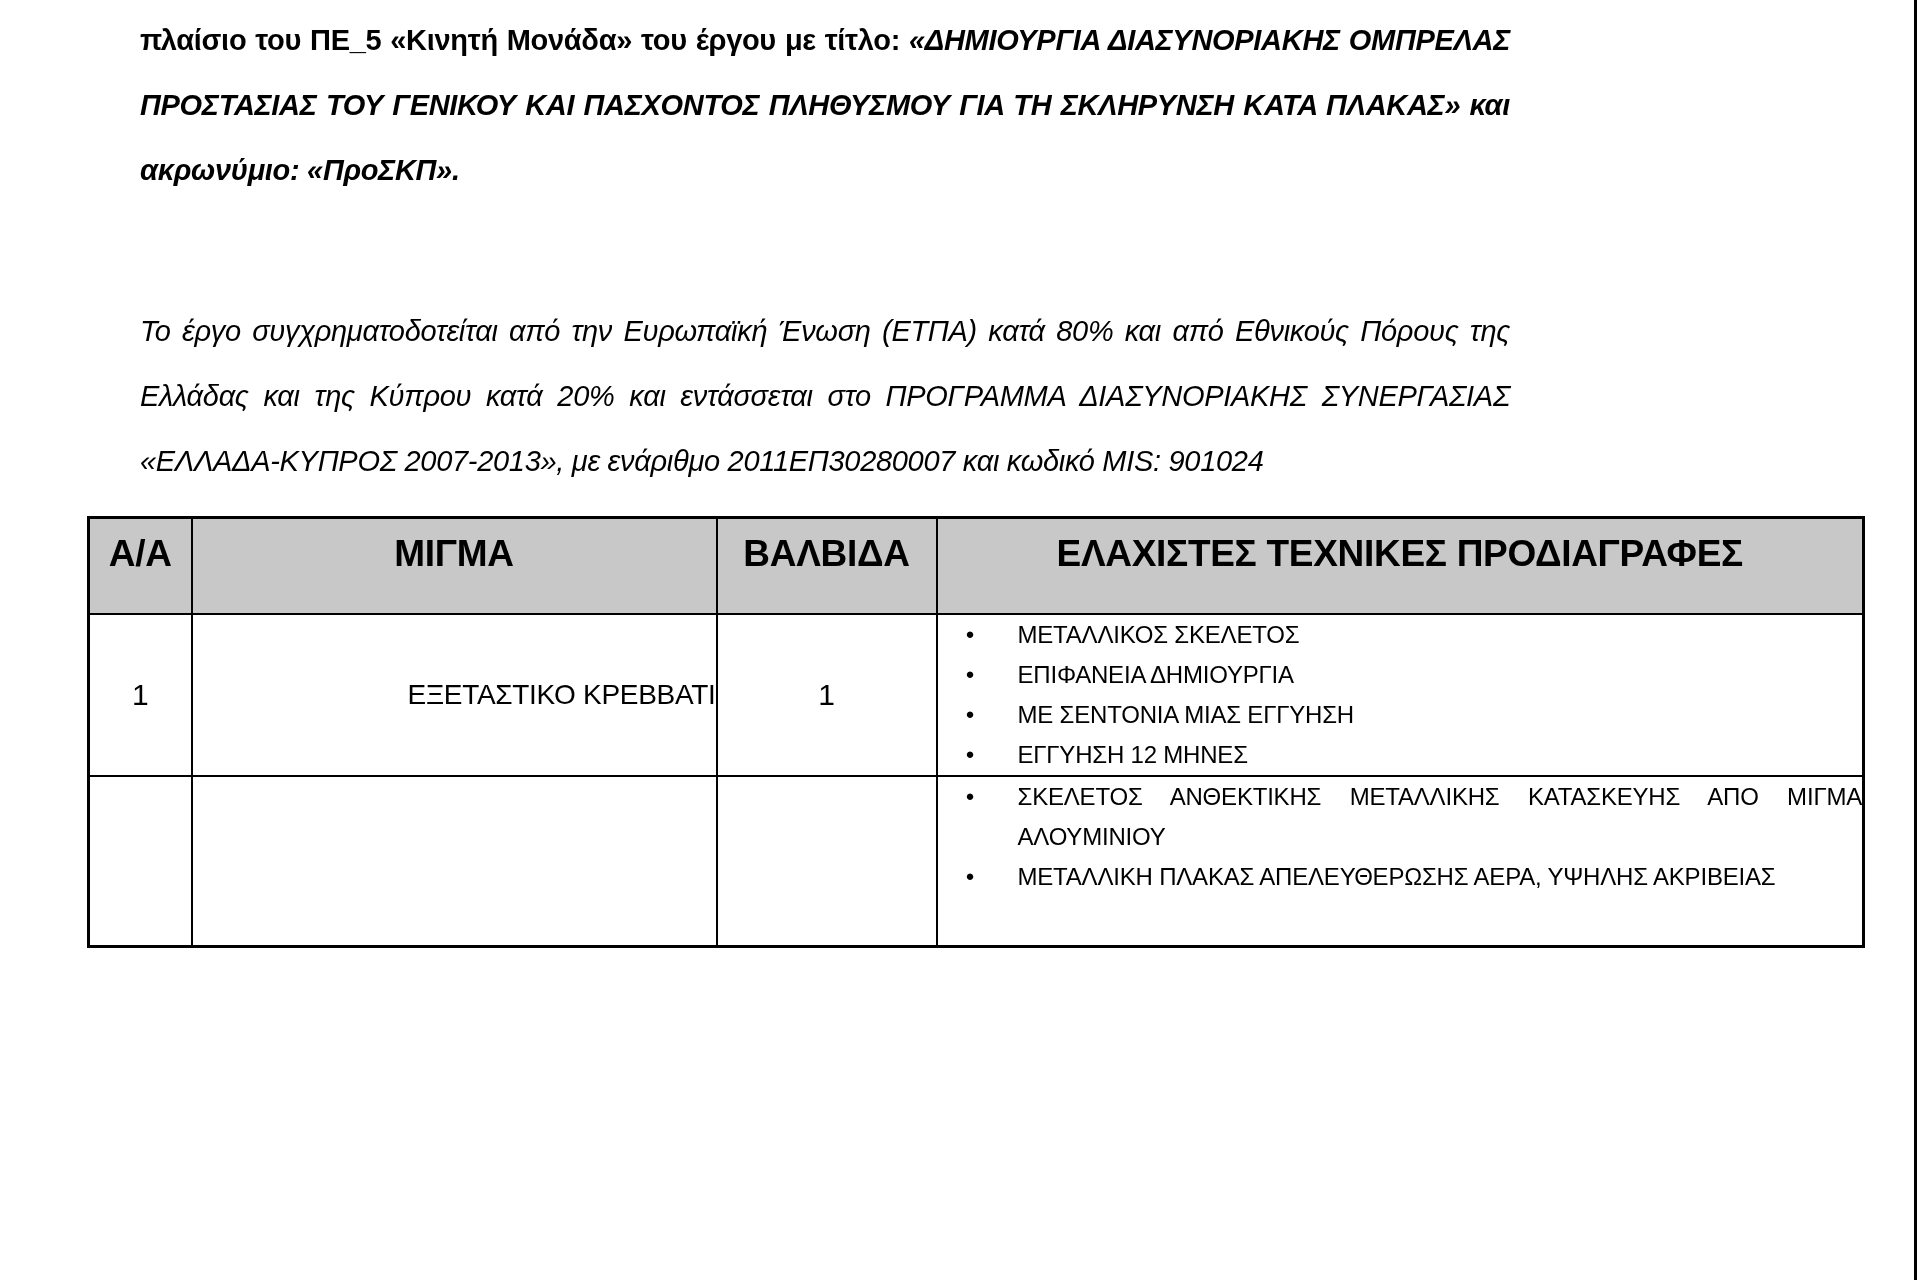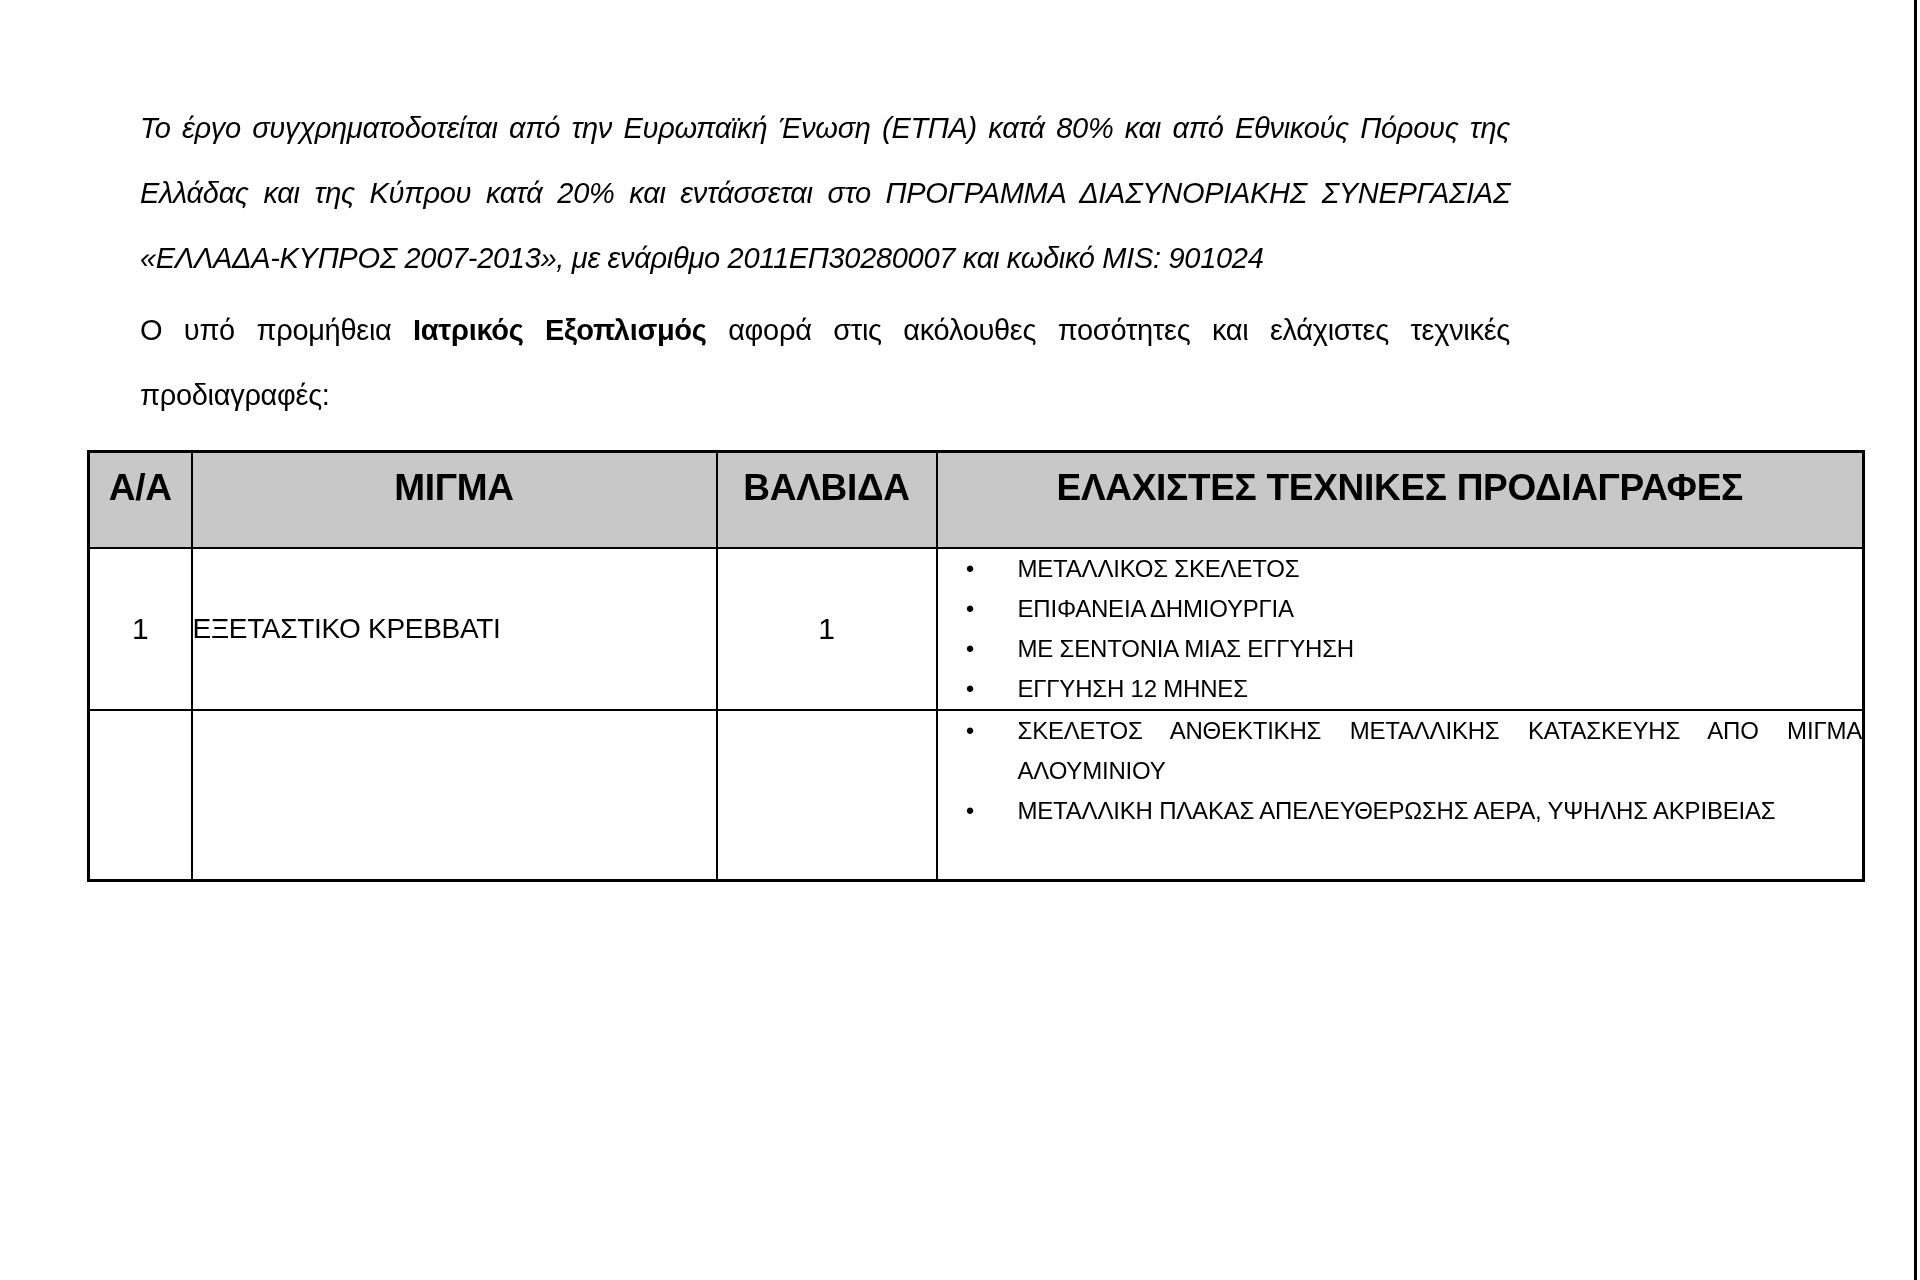--- a/index.html
+++ b/index.html
@@ -51,43 +51,43 @@
     letter-spacing:-0.3px;
   }
 
   tr.row1 { height:162px; }
   tr.row2 { height:170px; }
 
   td.cell-aa, td.cell-qty {
     text-align:center; vertical-align:middle; font-size:30px;
   }
   td.cell-item {
-    text-align:left; vertical-align:middle; font-size:28px;
+    text-align:right; vertical-align:middle; font-size:28px;
     letter-spacing:-0.3px;
   }
   td.cell-specs { vertical-align:top; padding:9px 26px 9px 0; }
 
   .spec-line {
     position:relative; padding-left:80px;
     font-size:24px; line-height:40px; text-align:justify;
     letter-spacing:-0.2px;
   }
   .spec-line .bullet {
     position:absolute; left:28px; top:-1px; font-size:15px; line-height:40px;
   }
 </style>
 </head>
 <body style="--header-bg: #c8c8c8;">
 
 <div class="doc-page">
 
   <div class="textblock">
 
+  <p class="para p1"><span class="seg-bold">πλαίσιο του ΠΕ_5 «Κινητή Μονάδα» του έργου με τίτλο:  </span><span class="seg-bold-italic">«ΔΗΜΙΟΥΡΓΙΑ ΔΙΑΣΥΝΟΡΙΑΚΗΣ ΟΜΠΡΕΛΑΣ ΠΡΟΣΤΑΣΙΑΣ ΤΟΥ ΓΕΝΙΚΟΥ ΚΑΙ ΠΑΣΧΟΝΤΟΣ ΠΛΗΘΥΣΜΟΥ ΓΙΑ ΤΗ ΣΚΛΗΡΥΝΣΗ ΚΑΤΑ ΠΛΑΚΑΣ» </span><span class="seg-bold-italic">και ακρωνύμιο: «ΠροΣΚΠ».</span></p>
       <p class="para p2"><span class="seg-italic">Το έργο συγχρηματοδοτείται  από την Ευρωπαϊκή Ένωση (ΕΤΠΑ) κατά 80% και από Εθνικούς Πόρους της Ελλάδας και της Κύπρου κατά 20% και εντάσσεται στο ΠΡΟΓΡΑΜΜΑ ΔΙΑΣΥΝΟΡΙΑΚΗΣ ΣΥΝΕΡΓΑΣΙΑΣ «ΕΛΛΑΔΑ-ΚΥΠΡΟΣ 2007-2013», με ενάριθμο 2011ΕΠ30280007 και κωδικό MIS: 901024</span></p>
-      <p class="para p4"><span class="seg-normal">Ο υπό προμήθεια </span><span class="seg-bold">Ιατρικός Εξοπλισμός</span><span class="seg-normal"> αφορά στις ακόλουθες ποσότητες και ελάχιστες τεχνικές προδιαγραφές:</span></p>
     </div>
 
   <table class="spec">
     <colgroup>
       <col class="c-aa">
         <col class="c-item">
         <col class="c-qty">
         <col class="c-spec">
     </colgroup>
     <thead>

